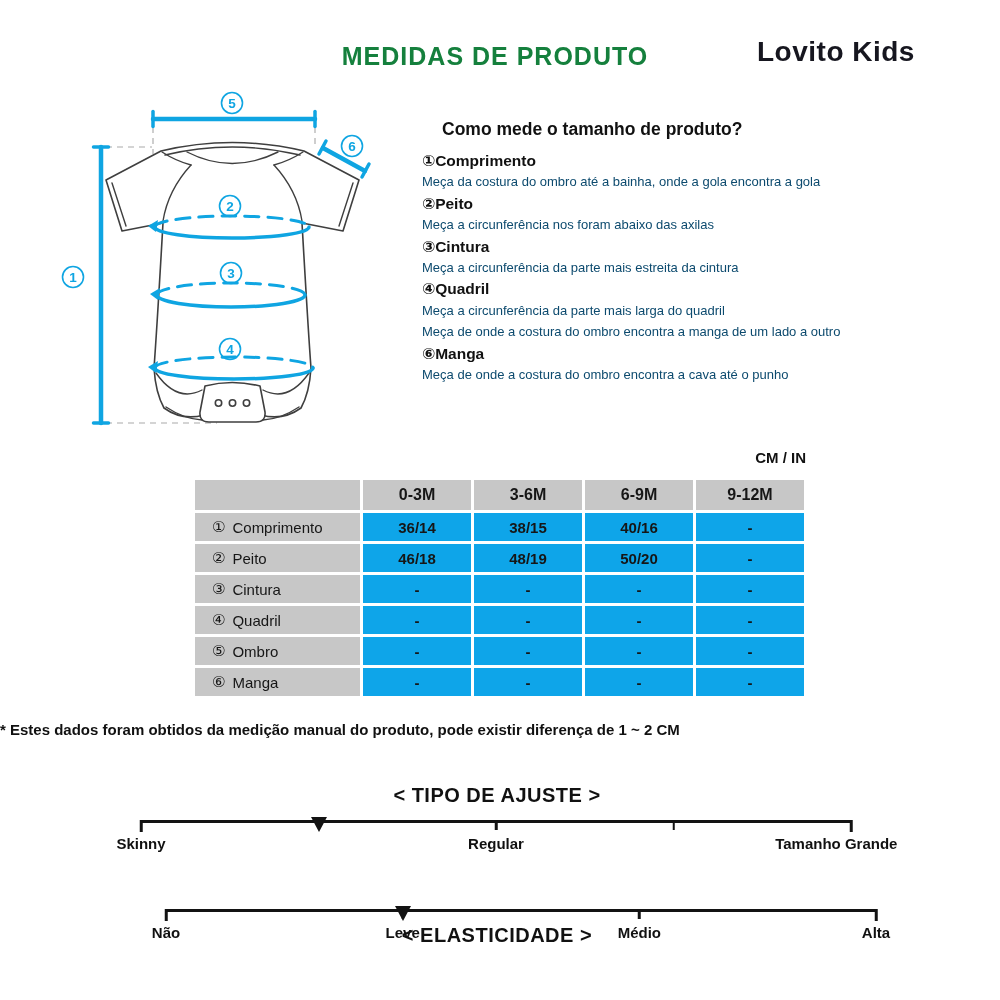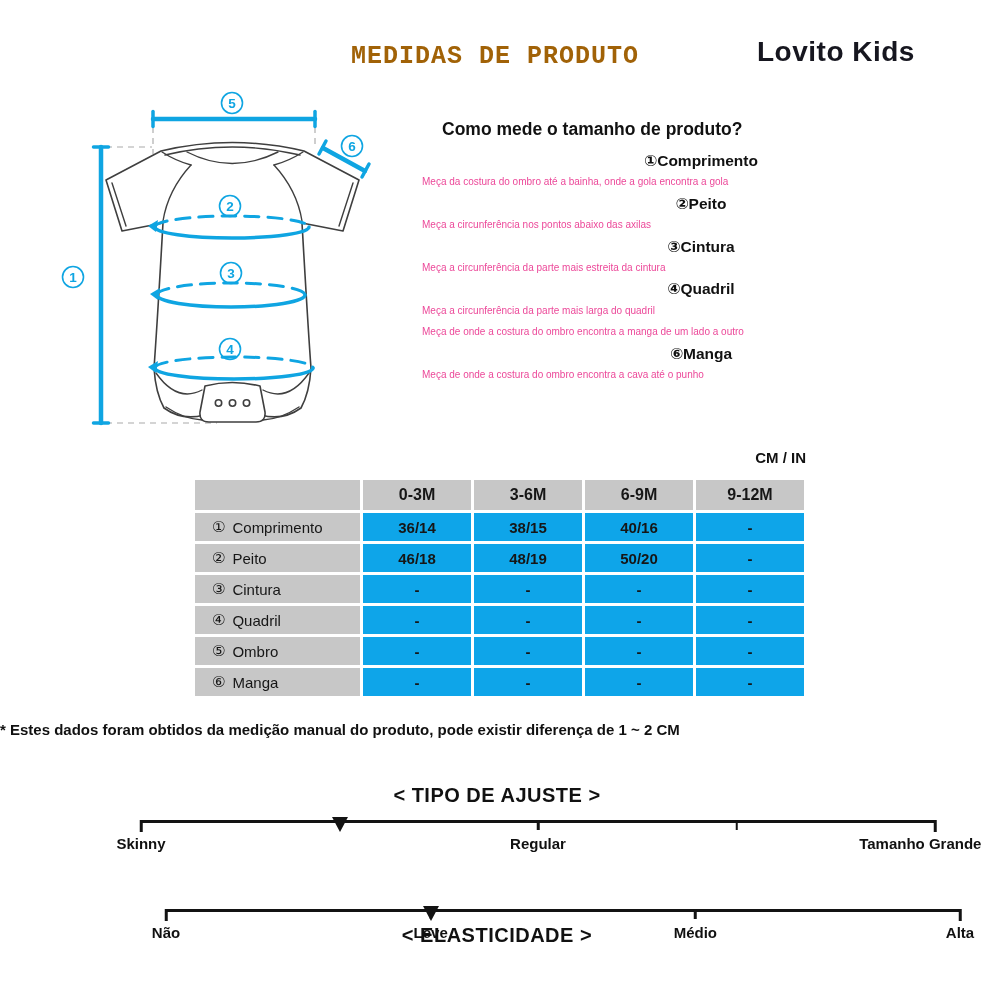--- a/index.html
+++ b/index.html
@@ -2,52 +2,52 @@
 <html><head>
 <meta charset="utf-8">
 <style>
   * { margin:0; padding:0; box-sizing:border-box; }
   html,body { background:#ffffff; }
   body { font-family:"Liberation Sans","DejaVu Sans",sans-serif; color:#161616; }
   .page { position:relative; width:1000px; height:1000px; background:#fff; overflow:hidden; }
 
   
   .main-title { position:absolute; top:42px; left:495px; transform:translateX(-50%);
-    font-size:25px; font-weight:800; letter-spacing:1px; white-space:nowrap; color:#a16207;font-family:Liberation Mono, monospace; }
+    font-size:25px; font-weight:800; letter-spacing:1px; white-space:nowrap; color:#15803d; }
   .brand { position:absolute; top:36px; left:757px; font-size:28px; font-weight:800;
     letter-spacing:0.5px; color:#16161f; white-space:nowrap; }
 
   
   .diagram { position:absolute; left:60px; top:90px; }
 
   
   .instructions { position:absolute; left:422px; top:119px; width:558px; }
   .howto { font-size:17.5px; font-weight:bold; margin-bottom:10px; color:#111;margin-left:20px; }
-  .item-label { font-size:15.5px; font-weight:bold; line-height:21.4px; color:#111;text-align:center; }
-  .item-desc  { font-size:10px; color:#ec4899; line-height:21.4px; white-space:nowrap; }
+  .item-label { font-size:15.5px; font-weight:bold; line-height:21.4px; color:#111; }
+  .item-desc  { font-size:13px; color:#0c4a6e; line-height:21.4px; white-space:nowrap; }
 
   
   .table-wrap { position:absolute; left:195px; top:449px; width:611px; }
   .cm-in { text-align:right; font-size:15px; font-weight:bold; margin-bottom:14px; color:#111; }
   .grid { display:grid; grid-template-columns:165px 108px 108px 108px 108px; gap:3px; }
   .cell { display:flex; align-items:center; justify-content:center; height:28px; }
   .cell.head { background:#c7c7c7; font-weight:bold; font-size:16px; height:30px; }
   .cell.rlabel { background:#c7c7c7; justify-content:flex-start; padding-left:17px;
     font-size:15px; font-weight:normal; }
   .cell.rlabel .circ { margin-right:7px; font-size:15px; }
   .cell.val { background:#0ea5e9; font-weight:bold; font-size:15px; }
 
   
   .footnote { position:absolute; left:0; right:0; top:721px; text-align:left;
     font-size:15px; font-weight:bold; color:#111; }
 
   
   .scale-title { position:absolute; left:0; right:6px; text-align:center;
     font-size:20px; font-weight:800; letter-spacing:0.5px; color:#111; }
-  .ruler { position:absolute; left:141px; width:794px; height:11px; }
+  .ruler { position:absolute; left:141px; width:710px; height:11px; }
   .ruler-line { position:absolute; left:0; right:0; top:0; height:2.5px; background:#131313; }
   .tick { position:absolute; top:0; width:2.5px; height:10px; background:#131313;
     transform:translateX(-50%); }
   .tick.end { height:12px; }
   .marker { position:absolute; top:-3px; transform:translateX(-50%); width:0; height:0;
     border-left:8px solid transparent; border-right:8px solid transparent;
     border-top:15px solid #131313; }
   .slabel { position:absolute; top:15px; transform:translateX(-50%); font-weight:bold;
     font-size:15px; white-space:nowrap; color:#111; }
   .slabel.right-edge { transform:translateX(-62%); }
@@ -142,21 +142,21 @@
 
   <div class="instructions">
     <div class="howto">Como mede o tamanho de produto?</div>
 
     <div class="item">
       <div class="item-label"><span>①</span><span>Comprimento</span></div>
       <div class="item-desc">Meça da costura do ombro até a bainha, onde a gola encontra a gola</div>
     </div>
     <div class="item">
       <div class="item-label"><span>②</span><span>Peito</span></div>
-      <div class="item-desc">Meça a circunferência nos pontos abaixo das axilas</div>
+      <div class="item-desc">Meça a circunferência nos foram abaixo das axilas</div>
     </div>
     <div class="item">
       <div class="item-label"><span>③</span><span>Cintura</span></div>
       <div class="item-desc">Meça a circunferência da parte mais estreita da cintura</div>
     </div>
     <div class="item">
       <div class="item-label"><span>④</span><span>Quadril</span></div>
       <div class="item-desc">Meça a circunferência da parte mais larga do quadril</div>
     </div>
     <div class="item">

